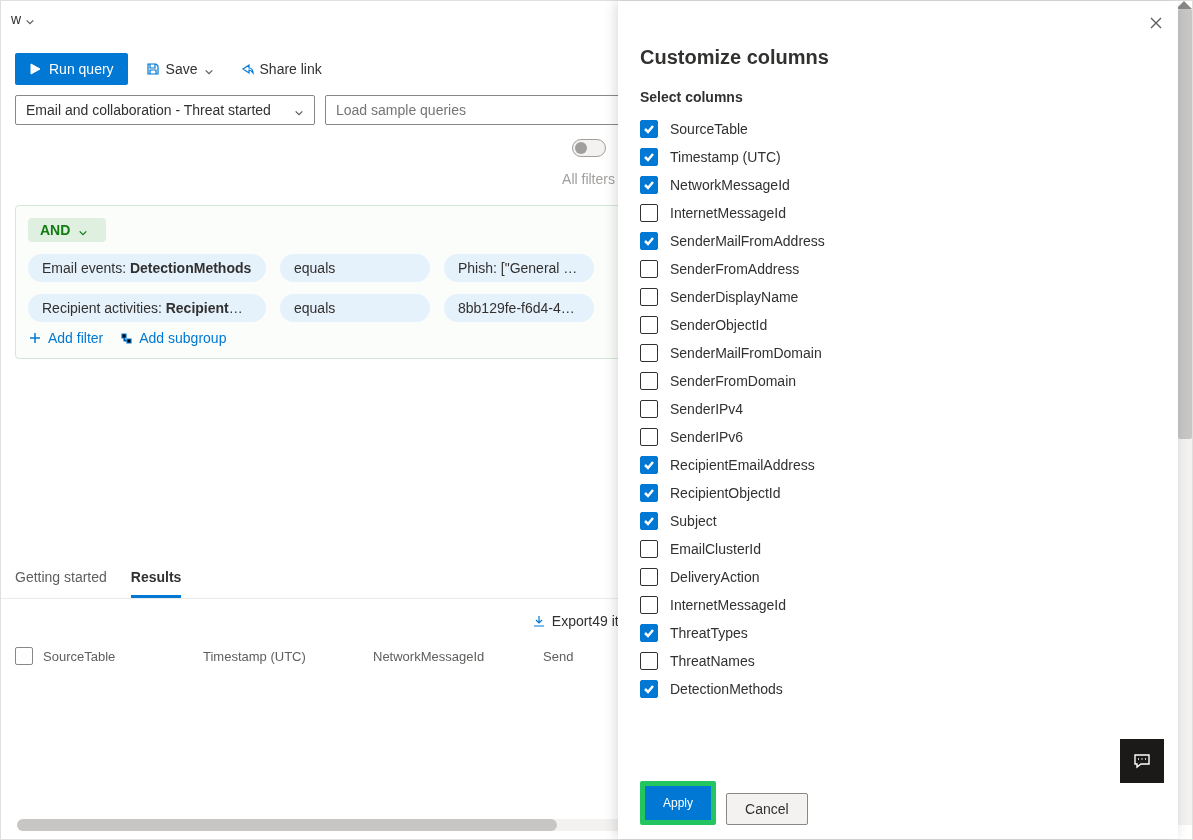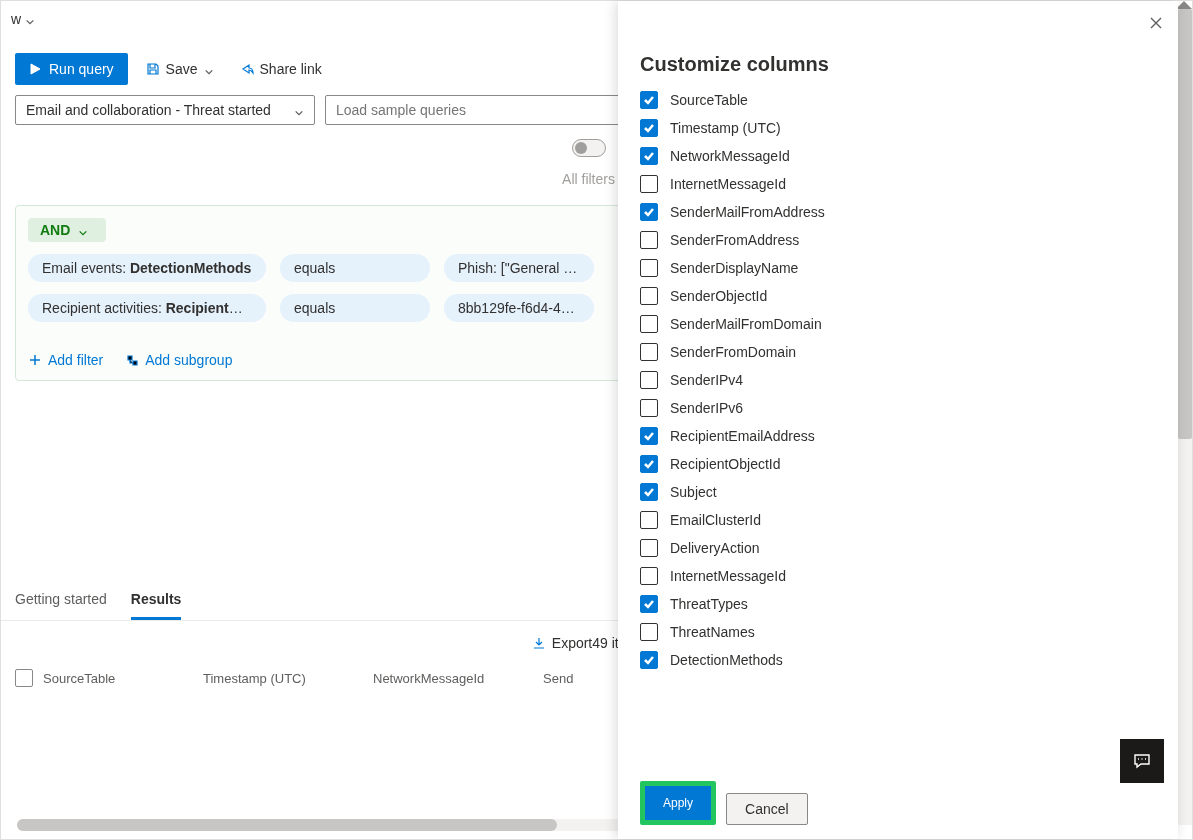--- a/index.html
+++ b/index.html
@@ -42,40 +42,40 @@
   .and-chip { background: #dff0e0; color: #107c10; border-radius: 4px; padding: 4px 18px 4px 12px; display: inline-flex; align-items: center; gap: 8px; font-weight: 600; }
   .and-chip svg path { stroke: #107c10; }
   .includes-label { font-weight: 600; color: #323130; }
 
   .filter-row { display: flex; gap: 14px; margin-top: 12px; }
   .chip { background: #e5f1fb; color: #323130; border-radius: 14px; padding: 6px 14px; font-size: 14px; white-space: nowrap; overflow: hidden; text-overflow: ellipsis; }
   .chip.col1 { width: 238px; }
   .chip.col2 { width: 150px; }
   .chip.col3 { width: 150px; }
 
-  .filter-actions { display: flex; gap: 22px; margin-top: 30px; }
+  .filter-actions { display: flex; gap: 16px; margin-top: 8px; }
   .link-btn { display: inline-flex; align-items: center; gap: 6px; color: #0078d4; cursor: pointer; font-size: 14px; }
   .link-btn svg { stroke: #0078d4; }
 
   .tabs-row { display: flex; gap: 24px; padding: 0 14px; margin-top: 200px; border-bottom: 1px solid #edebe9; }
   .tab { padding: 10px 0; color: #605e5c; cursor: pointer; }
   .tab.active { color: #323130; font-weight: 600; border-bottom: 3px solid #0078d4; }
 
   .results-bar { display: flex; align-items: center; justify-content: center; padding: 14px 14px 0 14px; }
   .export-btn { display: inline-flex; align-items: center; gap: 6px; cursor: pointer; }
 
   .table-head { display: flex; align-items: center; gap: 10px; padding: 18px 14px 0 14px; color: #605e5c; }
   .th { font-size: 13px; }
   .checkbox-sq { width: 18px; height: 18px; border: 1px solid #8a8886; border-radius: 2px; }
 
   .hscroll { position: absolute; bottom: 8px; left: 16px; right: 28px; height: 12px; background: #f3f2f1; border-radius: 6px; }
   .hscroll-thumb { position: absolute; left: 0; top: 0; height: 12px; width: 540px; background: #c8c6c4; border-radius: 6px; }
 
   
-  .panel { position: absolute; top: 0; right: 14px; bottom: 0; width: 560px; background: #fff; box-shadow: -2px 0 12px rgba(0,0,0,.15); padding: 18px 22px; overflow: hidden; }
+  .panel { position: absolute; top: 0; right: 14px; bottom: 0; width: 560px; background: #fff; box-shadow: -2px 0 12px rgba(0,0,0,.15); padding: 11px 22px; overflow: hidden; }
   .panel-close { position: absolute; top: 14px; right: 14px; cursor: pointer; }
   .panel-close svg { stroke: #605e5c; }
   .panel-title { font-size: 20px; font-weight: 600; margin-top: 34px; }
   .panel-sub { font-weight: 600; margin-top: 20px; }
   .column-list { margin-top: 10px; }
   .col-item { display: flex; align-items: center; gap: 12px; padding: 5px 0; cursor: pointer; }
   .cb { width: 18px; height: 18px; border: 1px solid #323130; border-radius: 2px; display: inline-flex; align-items: center; justify-content: center; }
   .cb.checked { background: #0078d4; border-color: #0078d4; }
   .cb.checked svg { stroke: #fff; stroke-width: 2.5; fill: none; }
   .panel-footer { position: absolute; bottom: 14px; left: 22px; display: flex; gap: 10px; }
@@ -218,20 +218,21 @@
     </div>
   </div>
 
   <div class="panel">
     <div class="panel-close">
       <svg width="16" height="16" viewBox="0 0 16 16">
           <path d="M3 3l10 10 M13 3L3 13" stroke-width="1.4"></path>
         </svg>
     </div>
     <div class="panel-title">Customize columns</div>
+    <div class="panel-sub">Select columns</div>
     <div class="column-list" id="column-list">
         <div class="col-item">
           <span class="cb checked">
             <svg width="12" height="12" viewBox="0 0 12 12">
               <path d="M2 6l3 3 5-6"></path>
             </svg>
           </span>
           <span>SourceTable</span>
         </div>
         <div class="col-item">

